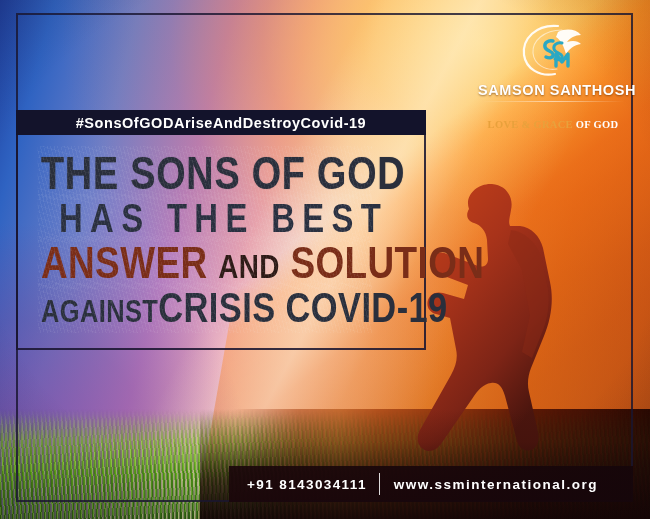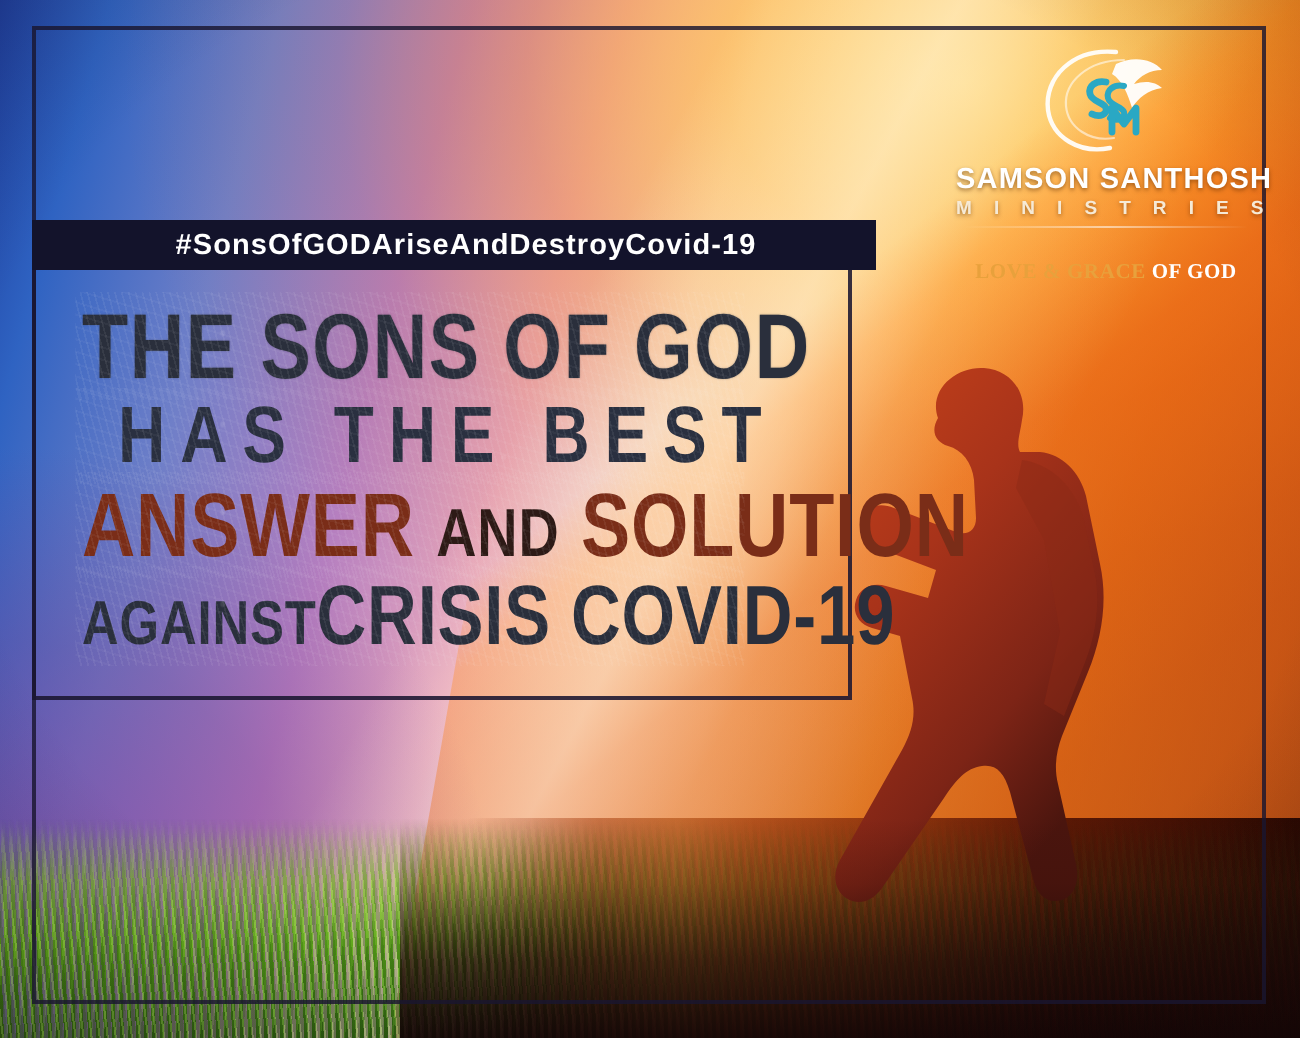--- a/index.html
+++ b/index.html
@@ -209,21 +209,20 @@
   .hashtag-bar {
     position: absolute;
     left: 16px;
     top: 110px;
     width: 410px;
     height: 25px;
     background: #13132b;
     display: flex;
     align-items: center;
     justify-content: center;
-    padding-left: 12px;
   }
   .hashtag-text {
     color: #ffffff;
     font-size: 14.5px;
     font-weight: 700;
     letter-spacing: 0.55px;
     white-space: nowrap;
   }
 
   
@@ -499,21 +498,25 @@
                  C 46 25, 43 18, 38 15 Z" fill="#ffffff" opacity="0.95"></path>
 
         <path d="M 35 19 C 30 18, 26 21, 27 25 C 28 29, 34 29, 35 32
                  C 36 35, 32 37, 28 35" fill="none" stroke="#2aa8c4" stroke-width="3.4" stroke-linecap="round"></path>
         <path d="M 44 21 C 39 20, 35 23, 36 27 C 37 31, 43 31, 44 34
                  C 45 37, 41 39, 37 37" fill="none" stroke="#2aa8c4" stroke-width="3" stroke-linecap="round"></path>
         <path d="M 38 44 L 38 32 L 44 40 L 50 32 L 50 44" fill="none" stroke="#2aa8c4" stroke-width="3.4" stroke-linecap="round" stroke-linejoin="round"></path>
       </svg>
     </div>
     <div class="logo-name">SAMSON SANTHOSH</div>
-    <div class="logo-sub">M I N I S T R I E S</div>
     <div class="logo-rule"></div>
     <div class="logo-tag2">
       <span class="amber">LOVE &amp; GRACE</span><span>&nbsp;</span><span class="white">OF GOD</span>
     </div>
   </div>
 
+  <div class="footer">
+    <span class="footer-phone">+91 8143034111</span>
+    <span class="footer-divider"></span>
+    <span class="footer-site">www.ssminternational.org</span>
+  </div>
 
 </div>
 
 </body></html>

